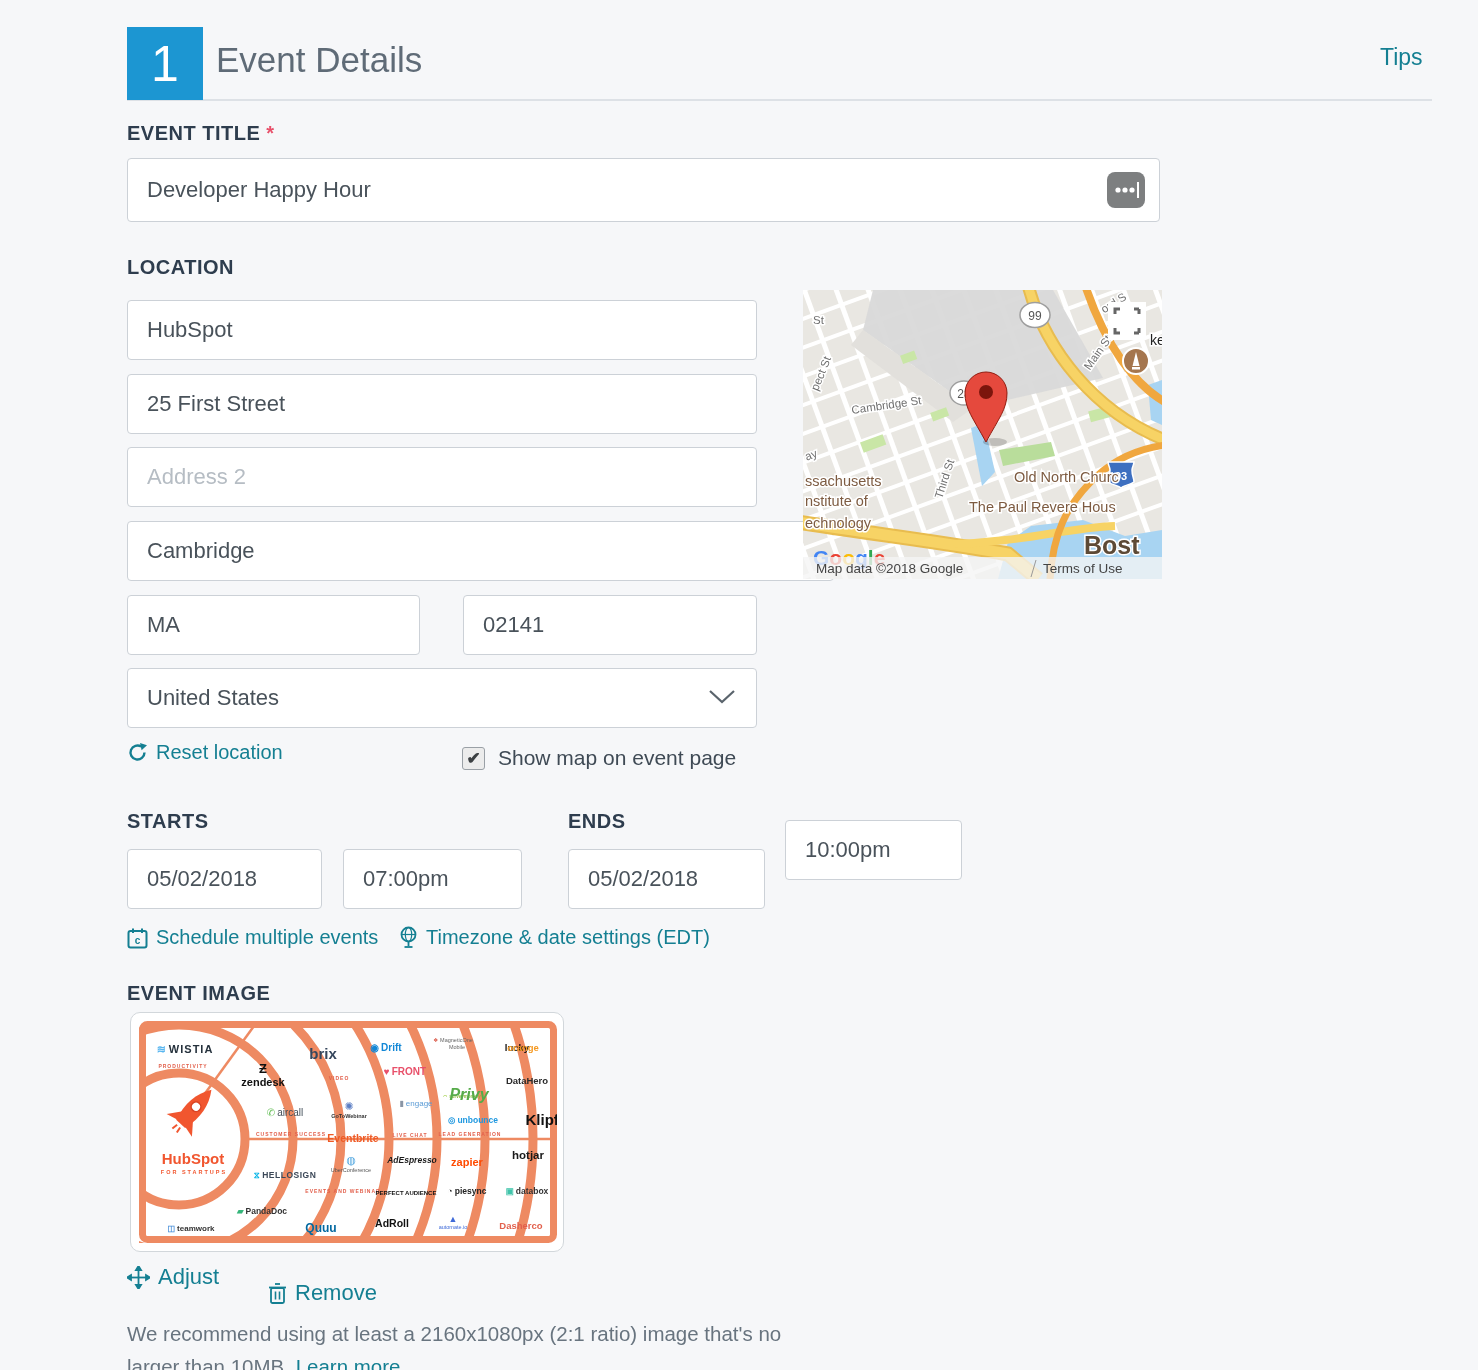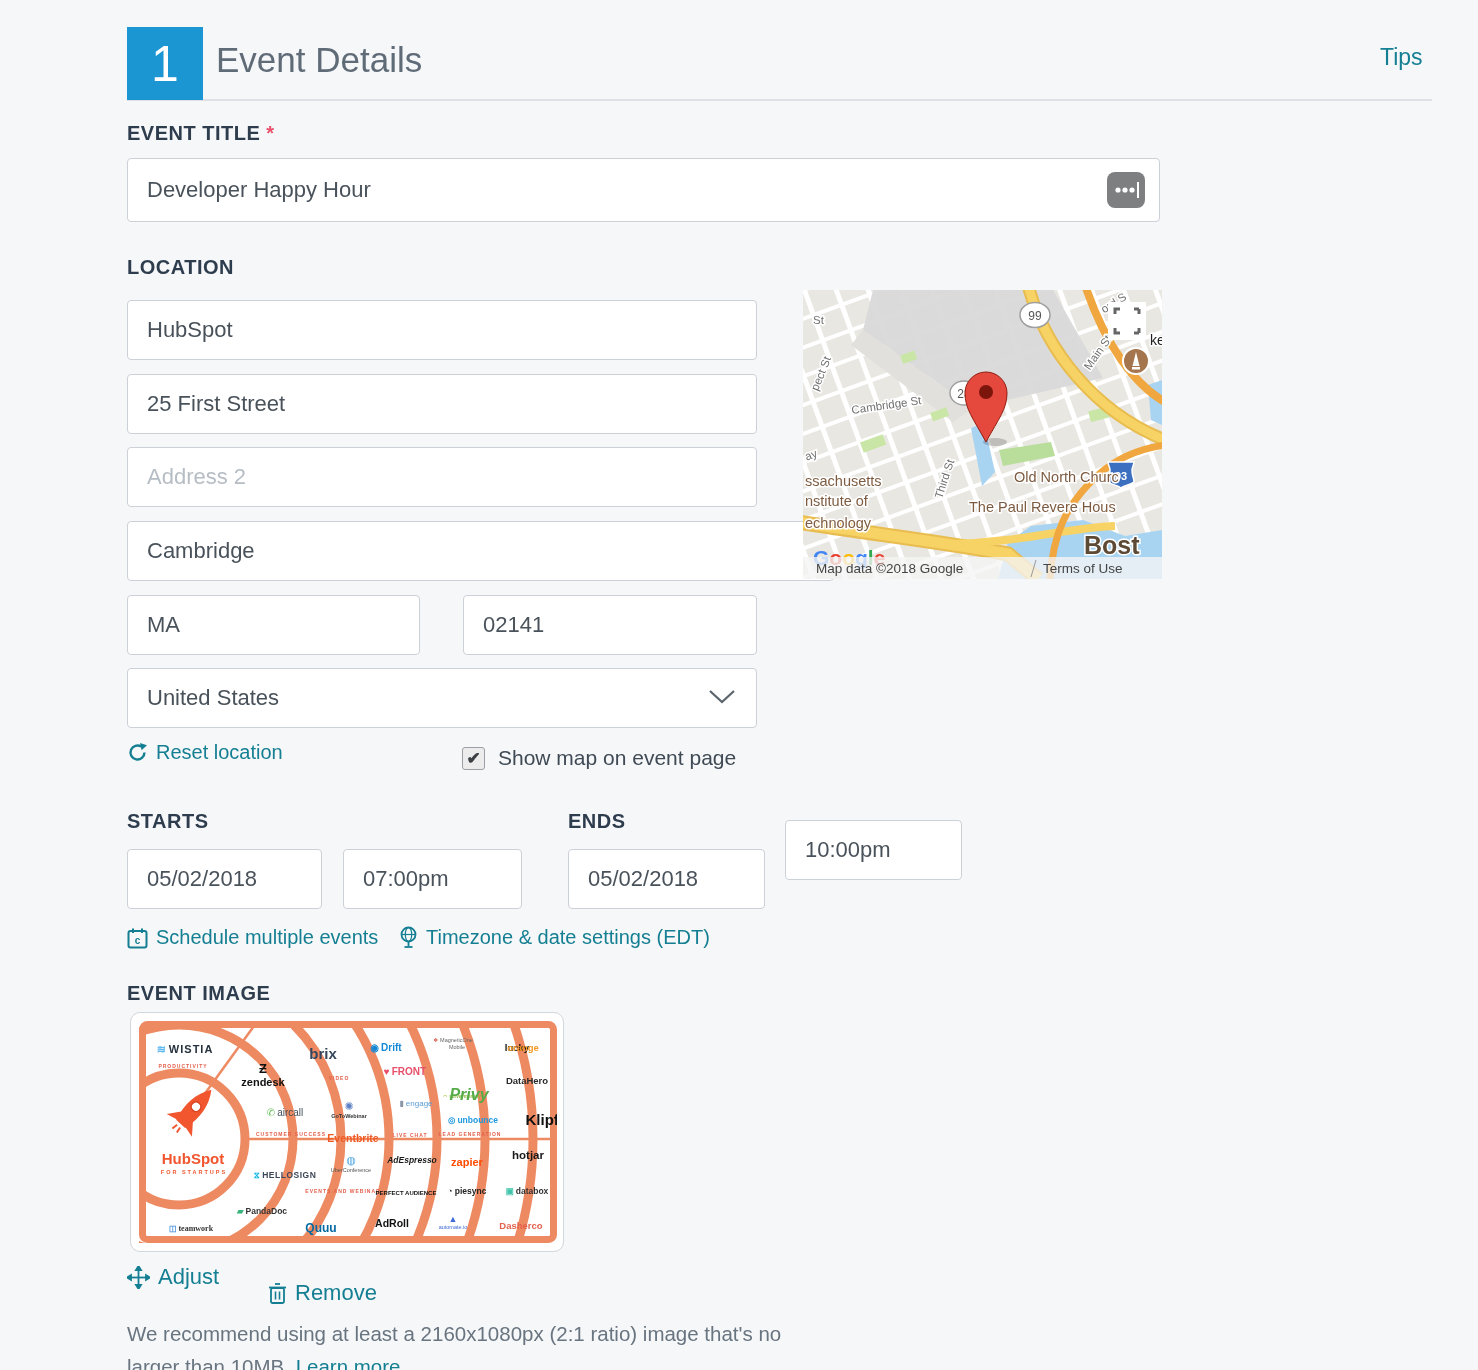--- a/index.html
+++ b/index.html
@@ -315,21 +315,21 @@
           <span class="logo" style="left: 204px; top: 170px; font-size: 5px; color: rgb(226, 96, 76); font-weight: 700; letter-spacing: 1px;"><span>EVENTS AND WEBINAR</span></span>
           <span class="logo" style="left: 267px; top: 172px; font-size: 6px; color: rgb(17, 17, 17); font-weight: 700;"><span>PERFECT AUDIENCE</span></span>
           <span class="logo" style="left: 328px; top: 170px; font-size: 8.5px; color: rgb(34, 34, 34); font-weight: 700;"><span style="color: rgb(34, 34, 34); margin-right: 2px;">◔</span><span>piesync</span></span>
           <span class="logo" style="left: 388px; top: 170px; font-size: 8.5px; color: rgb(51, 51, 51); font-weight: 700;"><span style="color: rgb(64, 196, 170); margin-right: 2px;">▣</span><span>databox</span></span>
           <span class="logo" style="left: 123px; top: 190px; font-size: 8.5px; color: rgb(51, 51, 51); font-weight: 700;"><span style="color: rgb(53, 181, 122); margin-right: 2px;">▰</span><span>PandaDoc</span></span>
           <span class="logo" style="left: 182px; top: 207px; font-size: 12px; color: #0369a1; font-weight: 700;"><span>Quuu</span></span>
           <span class="logo" style="left: 253px; top: 202px; font-size: 10.5px; color: rgb(17, 17, 17); font-weight: 700;"><span>AdRoll</span></span>
           <span class="logo" style="left: 314px; top: 198px; font-size: 9px; color: rgb(63, 106, 216);"><span>▲</span></span>
           <span class="logo" style="left: 314px; top: 207px; font-size: 5.5px; color: rgb(63, 106, 216);"><span>automate.io</span></span>
           <span class="logo" style="left: 382px; top: 205px; font-size: 9.5px; color: rgb(226, 96, 76); font-weight: 700;"><span>Dasherco</span></span>
-          <span class="logo" style="left: 52px; top: 208px; font-size: 8px; color: rgb(51, 51, 51); font-weight: 700; font-family: Liberation Serif, serif;"><span style="color: rgb(74, 144, 217); margin-right: 2px;">◫</span><span>teamwork</span></span>
+          <span class="logo" style="left: 52px; top: 208px; font-size: 8px; color: rgb(51, 51, 51); font-weight: 700;"><span style="color: rgb(74, 144, 217); margin-right: 2px;">◫</span><span>teamwork</span></span>
           <span class="logo" style="left: 54px; top: 137px; font-size: 15px; color: rgb(241, 86, 47); font-weight: 800;"><span>HubSpot</span></span>
           <span class="logo" style="left: 55px; top: 152px; font-size: 5.5px; color: rgb(241, 86, 47); font-weight: 700; letter-spacing: 2px;"><span>FOR STARTUPS</span></span>
         </div>
     </div>
   </div>
 
   <a class="tlink abs" style="left:127px;top:1264px;font-size:22px;">
     <svg width="23" height="23" viewBox="0 0 23 23">
       <g stroke="#147f92" stroke-width="1.8" fill="#147f92">
         <line x1="11.5" y1="3" x2="11.5" y2="20"></line>

